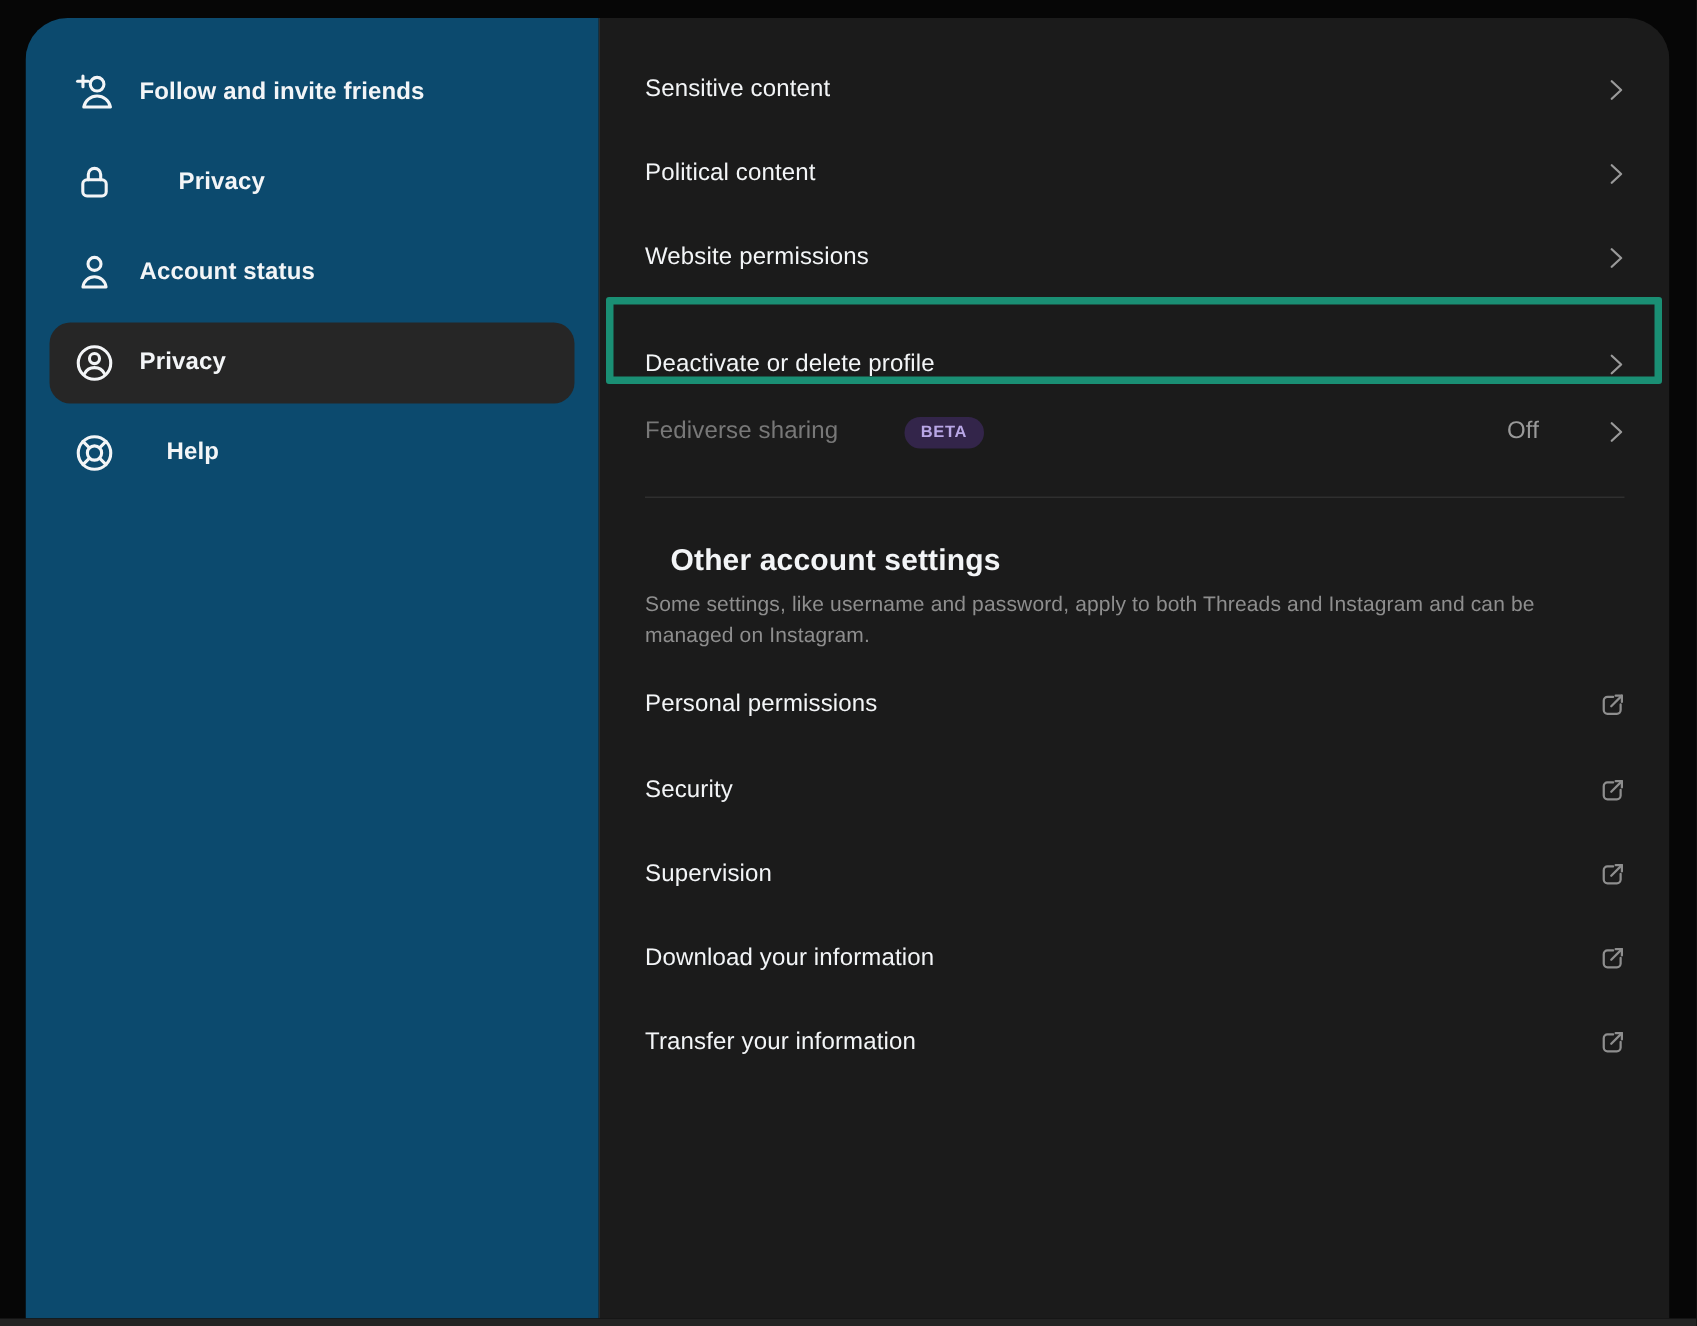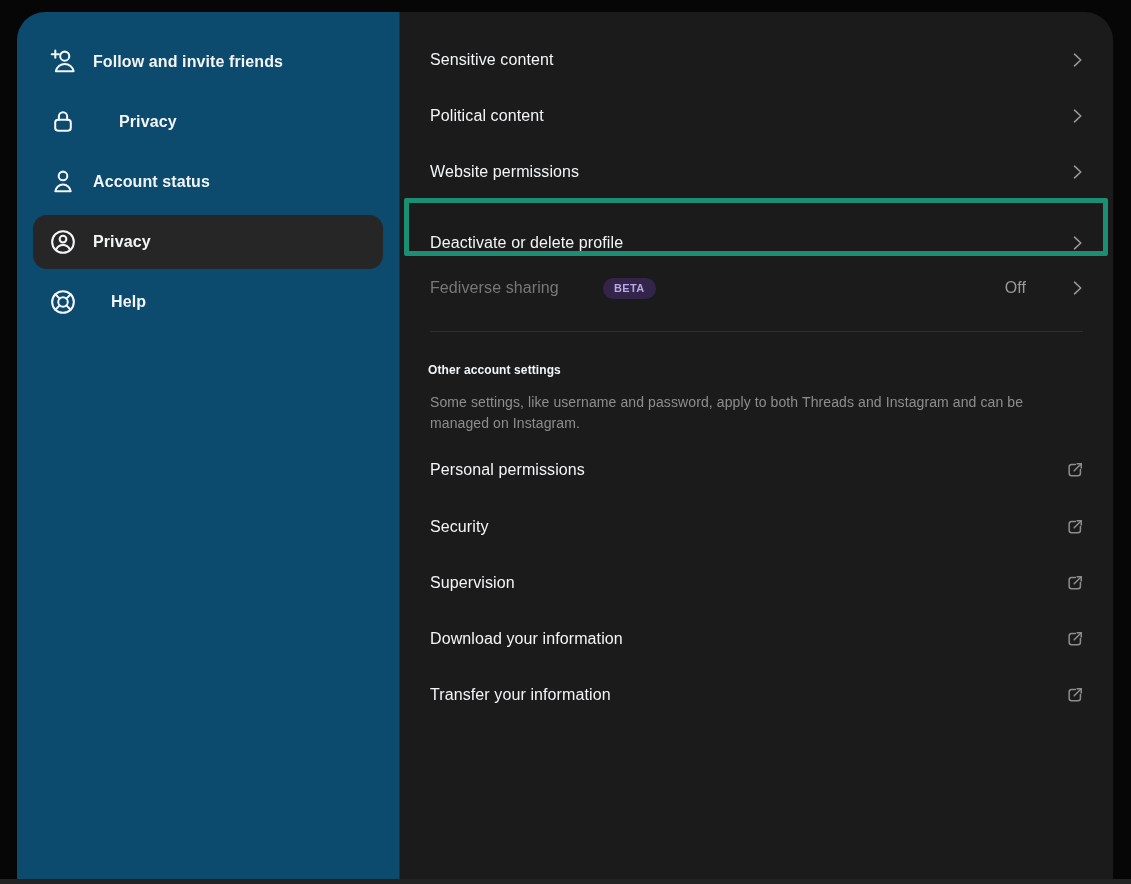--- a/index.html
+++ b/index.html
@@ -67,22 +67,22 @@
   .off-val { color:#9a9a9a; margin-right:10px; font-size:16px; }
   .highlight-box {
     position:absolute; left:4px; width:704px; top:186px; height:58px;
     border:5px solid #1a8f74; border-radius:2px;
     pointer-events:none;
   }
   .h-divider {
     position:absolute; left:30px; right:30px; top:319px; height:1px; background:#2f2f2f;
   }
   .section-head {
-    position:absolute; left:28px; top:351px;
-    color:#f3f5f7; font-size:12px; font-weight:bold; letter-spacing:.1px;
+    position:absolute; left:47px; top:351px;
+    color:#f3f5f7; font-size:20px; font-weight:bold; letter-spacing:.1px;
   }
   .section-desc {
     position:absolute; left:30px; top:380px; max-width:630px;
     color:#8e8e8e; font-size:14px; line-height:21px; letter-spacing:.1px;
   }
   
   .bottom-strip {
     position:absolute; left:0; bottom:0; width:1131px; height:5px; background:#232323;
   }
   svg { display:block; }

